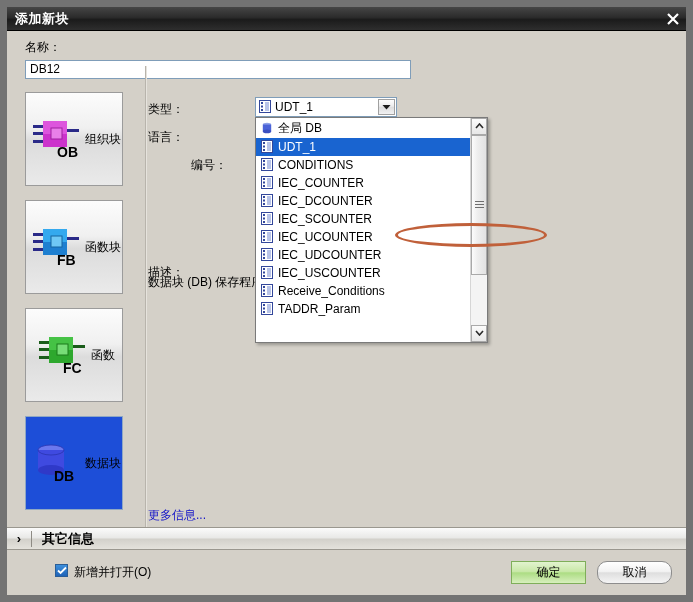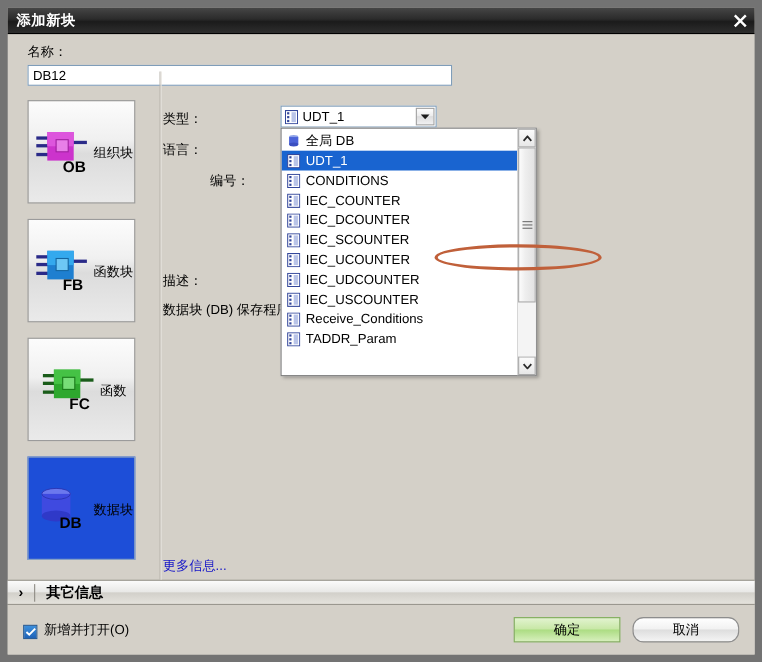--- a/index.html
+++ b/index.html
@@ -121,21 +121,21 @@
     padding-left: 17px;
   }
   .field-label {
     position: absolute;
     font-size: 12px; color: #000;
     white-space: nowrap;
   }
   .lbl-type { left: 17px; top: 9px; }
   .lbl-lang { left: 17px; top: 37px; }
   .lbl-num  { left: 17px; top: 65px; padding-left: 43px; }
-  .lbl-desc { left: 17px; top: 156px; }
+  .lbl-desc { left: 17px; top: 172px; }
   .desc-text {
     position: absolute;
     left: 17px; top: 182px;
     font-size: 12px; color: #000;
     width: 120px;
     overflow: hidden;
     white-space: nowrap;
   }
   .more-link {
     position: absolute;
@@ -244,36 +244,36 @@
   }
 
   
   .footer {
     height: 45px; flex: 0 0 auto;
     display: flex; align-items: center;
     padding: 0 14px;
     background: #d4d0c8;
     position: relative;
   }
-  .chk-wrap { display: flex; align-items: flex-end; cursor: pointer; }
+  .chk-wrap { display: flex; align-items: flex-start; cursor: pointer; margin-left: 34px; }
   .chk {
     width: 13px; height: 13px;
     background: linear-gradient(to bottom, #3c8fdc, #1f63b8);
     border: 1px solid #2a5d96;
     display: flex; align-items: center; justify-content: center;
     margin-right: 6px;
   }
   .chk-label { font-size: 12px; color: #000; }
   .btns {
     position: absolute;
     right: 14px;
     display: flex; gap: 11px;
   }
   .btn {
-    width: 97px; height: 23px;
+    width: 75px; height: 23px;
     font-size: 12px; color: #000;
     display: flex; align-items: center; justify-content: center;
     border: 1px solid #8d8d8d;
     cursor: pointer;
   }
   .btn-ok {
     background: linear-gradient(to bottom, #e2f3cf 0%, #c9e8a8 45%, #addd84 52%, #d7efbd 100%);
     border: 1px solid #7fae5a;
   }
   .btn-cancel {

